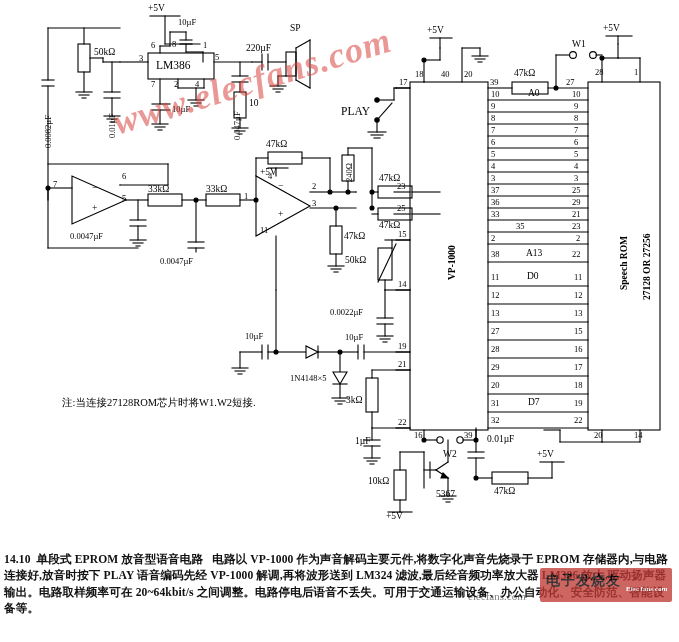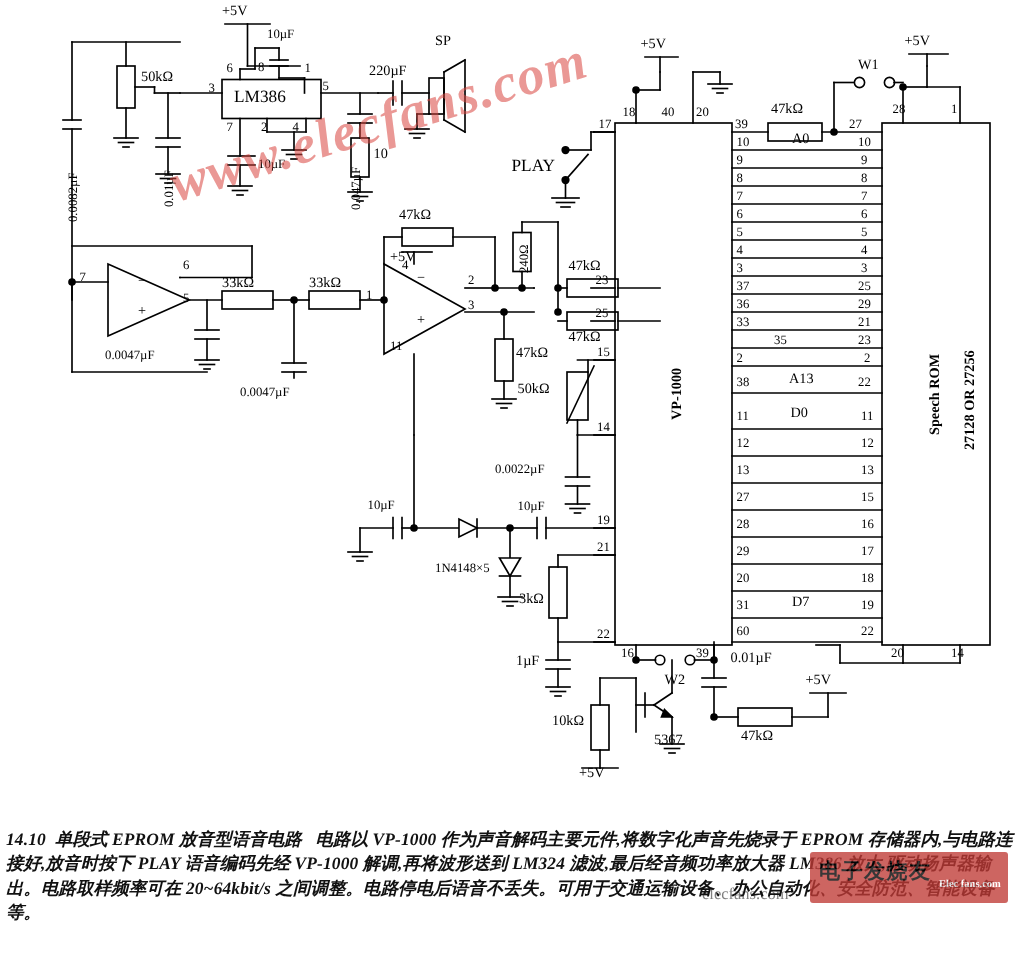--- a/index.html
+++ b/index.html
@@ -11,21 +11,21 @@
        white-space:nowrap;line-height:1;}
   .s8{font-size:8.5px;}
   .s9{font-size:9.5px;}
   .s10{font-size:10.5px;}
   .s11{font-size:11.5px;}
   .b{font-weight:bold;}
   .vert{transform:rotate(-90deg);transform-origin:0 0;}
   #caption{position:absolute;left:4px;top:552px;width:672px;
            font-size:11.6px;line-height:1.42;font-family:"Liberation Serif",serif;
            color:#111;font-weight:bold;letter-spacing:0.1px;}
-  #caption .run{font-weight:bold;font-style:italic;}
+  #caption .run{font-weight:bold;}
   .wm{position:absolute;color:#d9453f;opacity:.55;font-weight:bold;
       font-family:"Liberation Serif",serif;pointer-events:none;}
   #wm1{left:108px;top:60px;font-size:36px;transform:rotate(-17deg);
        font-style:italic;letter-spacing:1px;}
   #wm2{left:540px;top:568px;width:132px;height:34px;
        background:#c03a36;opacity:.78;border-radius:2px;}
   #wm2 .l1{position:absolute;left:6px;top:4px;color:#000000;font-size:14px;
         font-weight:bold;letter-spacing:1px;}
   #wm2 .l2{position:absolute;left:86px;top:17px;color:#fff;font-size:7px;}
   #wm3{left:468px;top:590px;font-size:11px;color:#555;opacity:.75;font-weight:normal;}
@@ -459,21 +459,21 @@
   <div class="lbl s9" style="left:379px;top:221px">47kΩ</div>
   <div class="lbl s9" style="left:344px;top:232px">47kΩ</div>
 
   <div class="lbl s9" style="left:345px;top:256px">50kΩ</div>
   <div class="lbl s8" style="left:330px;top:308px">0.0022µF</div>
 
   <div class="lbl s8" style="left:245px;top:332px">10µF</div>
   <div class="lbl s8" style="left:290px;top:374px">1N4148×5</div>
   <div class="lbl s8" style="left:345px;top:333px">10µF</div>
   <div class="lbl s9" style="left:346px;top:396px">3kΩ</div>
-  <div class="lbl s9" style="left:344px;top:437px">1µF</div>
+  <div class="lbl s9" style="left:355px;top:437px">1µF</div>
 
   <div class="lbl s9" style="left:436px;top:490px">5367</div>
   <div class="lbl s9" style="left:368px;top:477px">10kΩ</div>
   <div class="lbl s9" style="left:494px;top:487px">47kΩ</div>
   <div class="lbl s9" style="left:487px;top:435px">0.01µF</div>
   <div class="lbl s9" style="left:443px;top:450px">W2</div>
 
   <div class="lbl s9" style="left:572px;top:40px">W1</div>
   <div class="lbl s9" style="left:514px;top:69px">47kΩ</div>
 
@@ -543,23 +543,24 @@
   <div class="lbl s8" style="left:574px;top:327px">15</div>
   <div class="lbl s8" style="left:491px;top:345px">28</div>
   <div class="lbl s8" style="left:574px;top:345px">16</div>
   <div class="lbl s8" style="left:491px;top:363px">29</div>
   <div class="lbl s8" style="left:574px;top:363px">17</div>
   <div class="lbl s8" style="left:491px;top:381px">20</div>
   <div class="lbl s8" style="left:574px;top:381px">18</div>
   <div class="lbl s8" style="left:491px;top:399px">31</div>
   <div class="lbl s8" style="left:574px;top:399px">19</div>
   <div class="lbl s9" style="left:528px;top:398px">D7</div>
-  <div class="lbl s8" style="left:491px;top:416px">60</div>
+  <div class="lbl s8" style="left:491px;top:416px">32</div>
   <div class="lbl s8" style="left:574px;top:416px">22</div>
 
+  <div class="lbl s10" style="left:62px;top:398px">注:当连接27128ROM芯片时将W1.W2短接.</div>
 
   <div class="wm" id="wm1">www.elecfans.com</div>
   <div class="wm" id="wm3">elecfans.com</div>
 
   <div id="caption">
     <span class="run">14.10</span>&nbsp;&nbsp;<span class="run">单段式 EPROM 放音型语音电路</span>&nbsp;&nbsp;&nbsp;<span class="run">电路以 VP-1000 作为声音解码主要元件,将数字化声音先烧录于 EPROM 存储器内,与电路连接好,放音时按下 PLAY 语音编码先经 VP-1000 解调,再将波形送到 LM324 滤波,最后经音频功率放大器 LM386 放大,驱动扬声器输出。电路取样频率可在 20~64kbit/s 之间调整。电路停电后语音不丢失。可用于交通运输设备、办公自动化、安全防范、智能设备等。</span>
   </div>
 
   <div class="wm" id="wm2">
     <span class="l1">电子发烧友</span>

